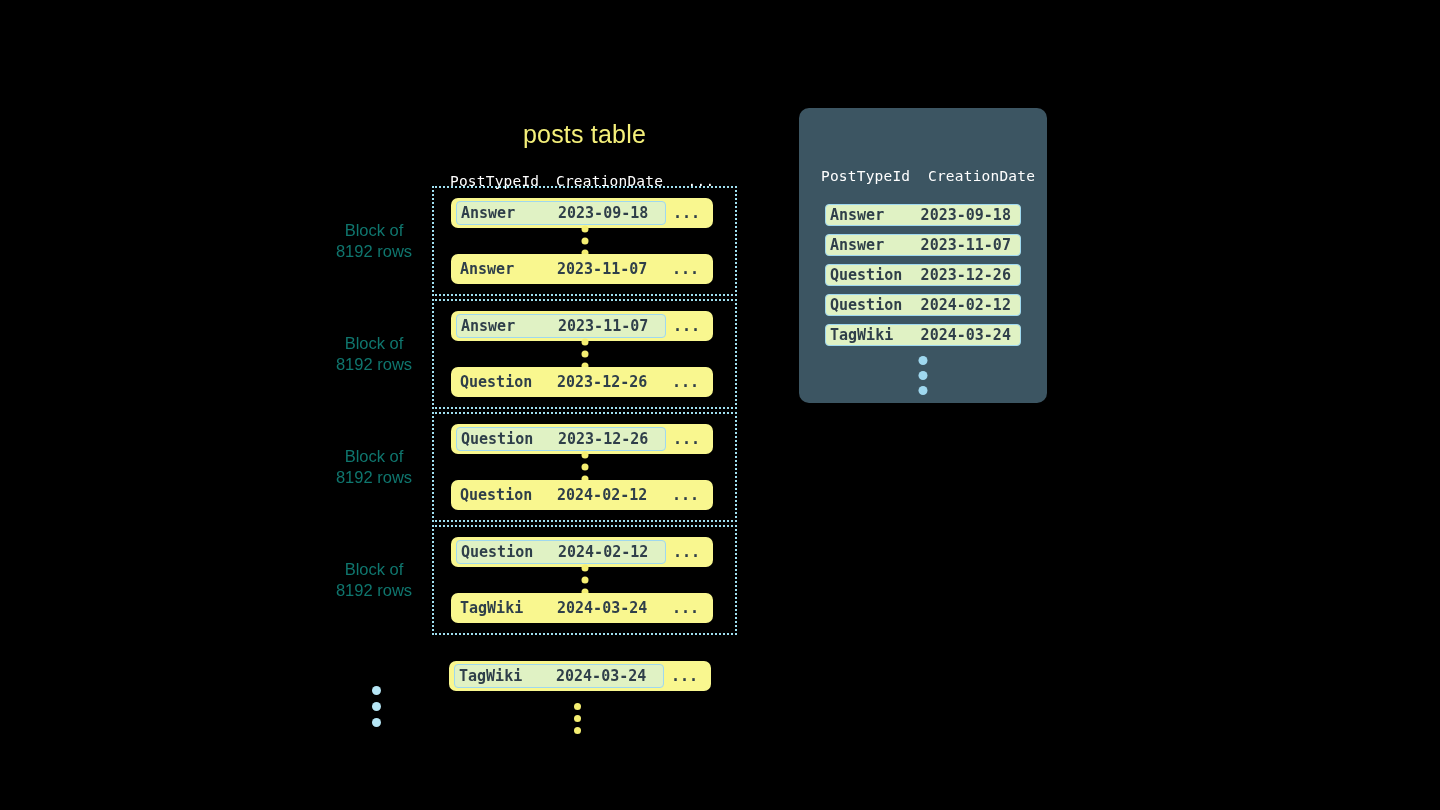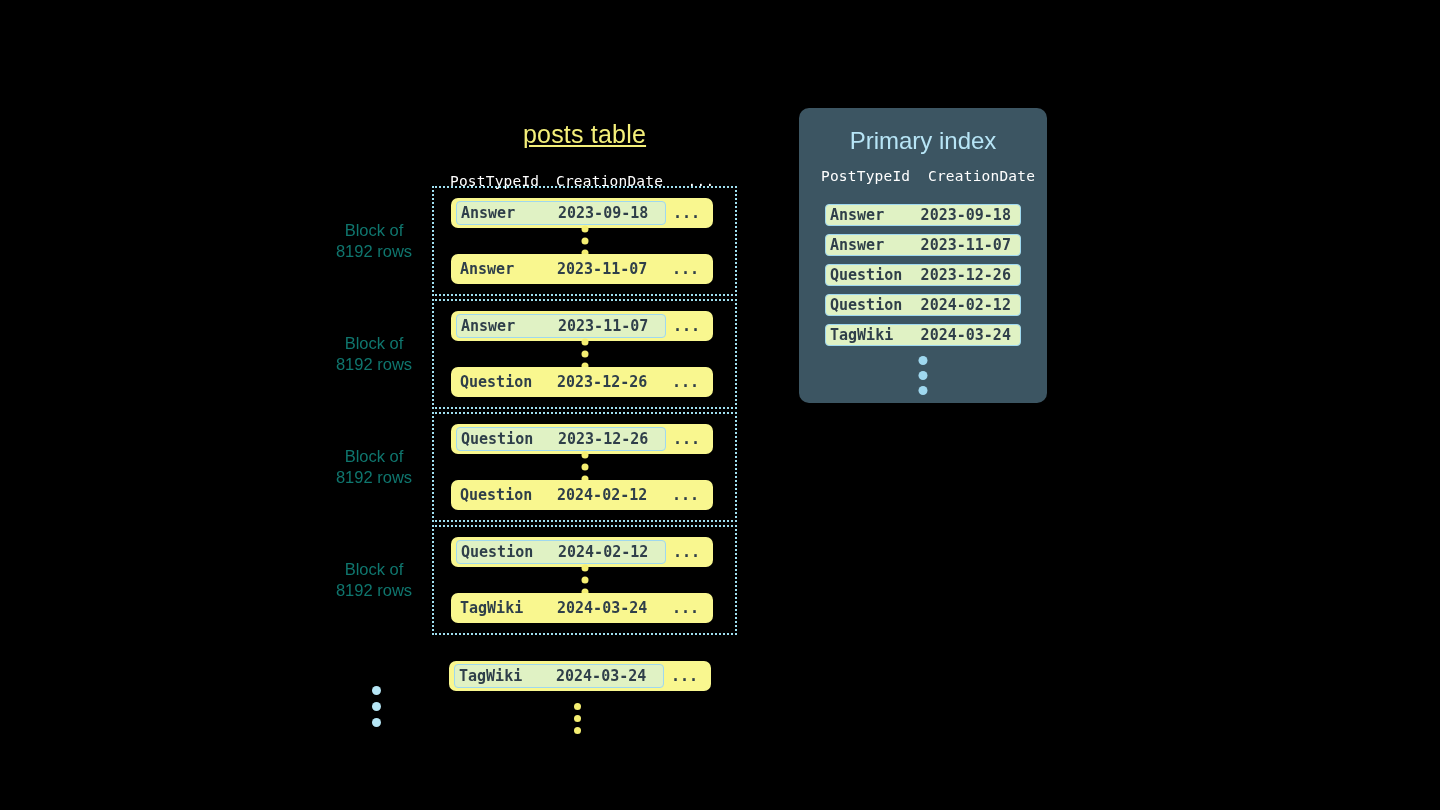--- a/index.html
+++ b/index.html
@@ -27,21 +27,20 @@
     position: absolute;
     left: 102px;
     top: 0px;
     width: 305px;
     text-align: center;
     color: #f5f07a;
     font-size: 25px;
     font-weight: 400;
     letter-spacing: 0.2px;
     line-height: 32px;
-    text-decoration: underline;
   }
 
   .col-headers {
     position: absolute;
     left: 120px;
     top: 55px;
     width: 285px;
     display: flex;
     font-family: "DejaVu Sans Mono", monospace;
     font-size: 14.5px;
@@ -391,21 +390,20 @@
   <div class="left-dots">
       <i></i>
       <i></i>
       <i></i>
     </div>
 
 </div>
 
 <div id="primary-index">
 
-  <div class="pi-title">Primary index</div>
 
   <div class="pi-headers">
     <span class="ph-type">PostTypeId</span>
     <span class="ph-date">CreationDate</span>
   </div>
 
   <div class="pi-rows">
     <div class="pi-row">
       <span class="p-type">Answer</span>
       <span class="p-date">2023-09-18</span>

